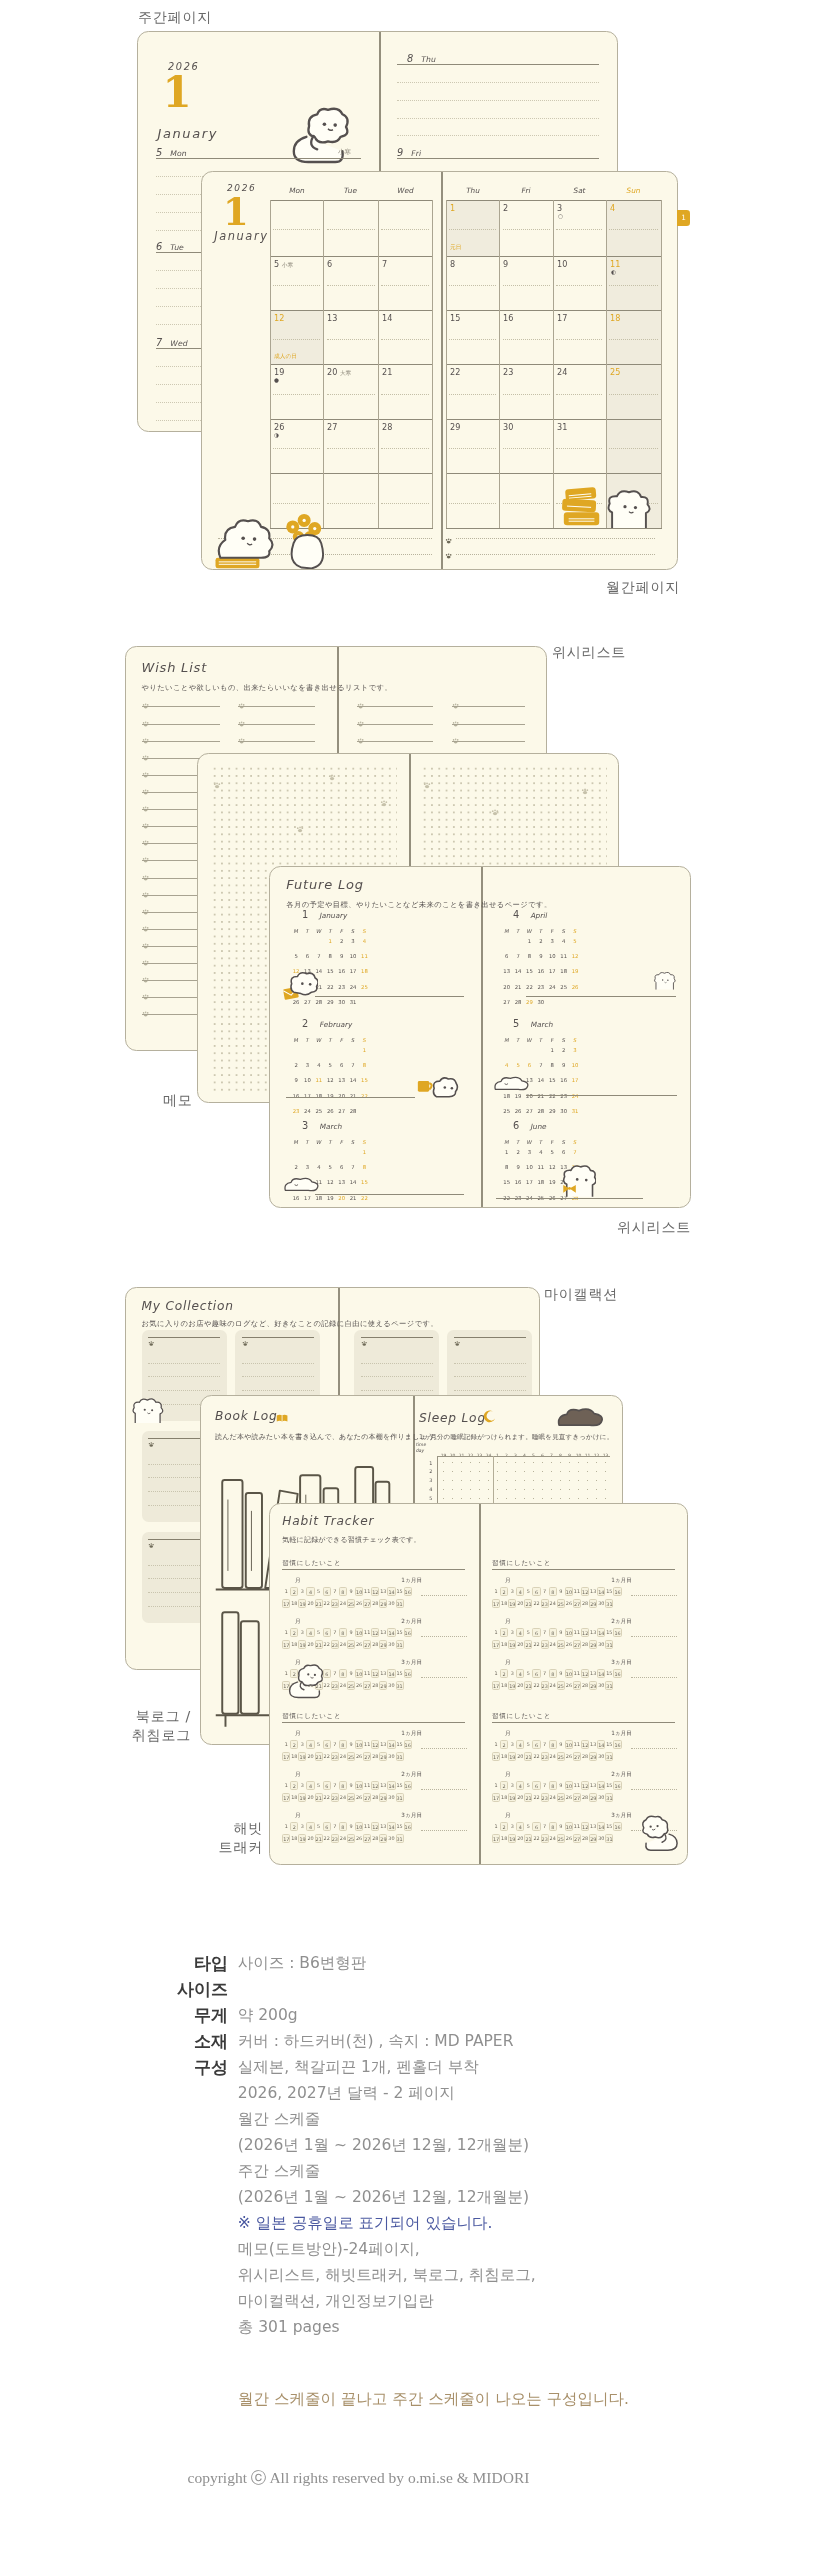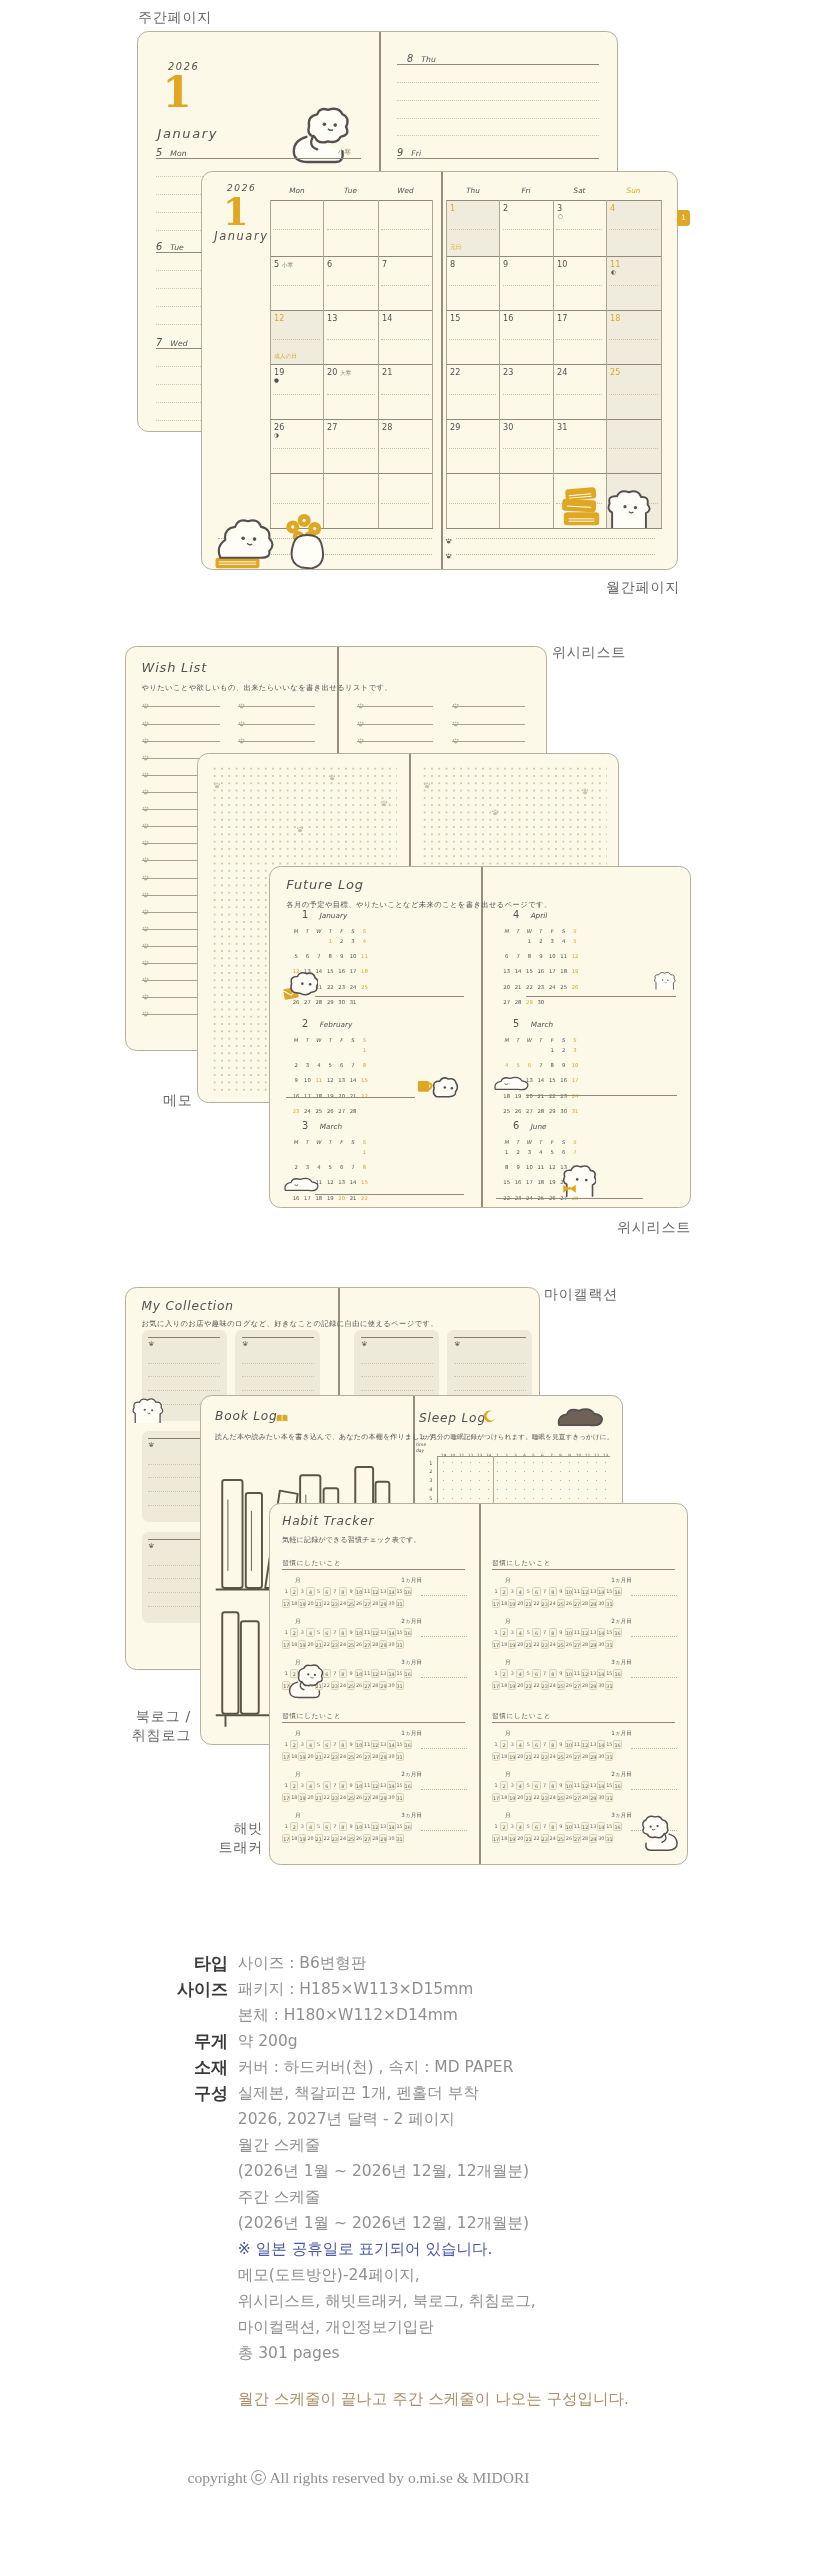--- a/index.html
+++ b/index.html
@@ -1422,24 +1422,20 @@
 
 <div id="specs" style="position:absolute;left:106px;top:1950px;width:570px">
     <div class="spec-row">
       <div class="spec-label">타입</div>
       <div class="spec-lines">
         <div>사이즈 : B6변형판</div>
       </div>
     </div>
     <div class="spec-row">
       <div class="spec-label">사이즈</div>
-      <div class="spec-lines">
-        <div>패키지 : H185×W113×D15mm</div>
-        <div>본체 : H180×W112×D14mm</div>
-      </div>
     </div>
     <div class="spec-row">
       <div class="spec-label">무게</div>
       <div class="spec-lines">
         <div>약 200g</div>
       </div>
     </div>
     <div class="spec-row">
       <div class="spec-label">소재</div>
       <div class="spec-lines">

